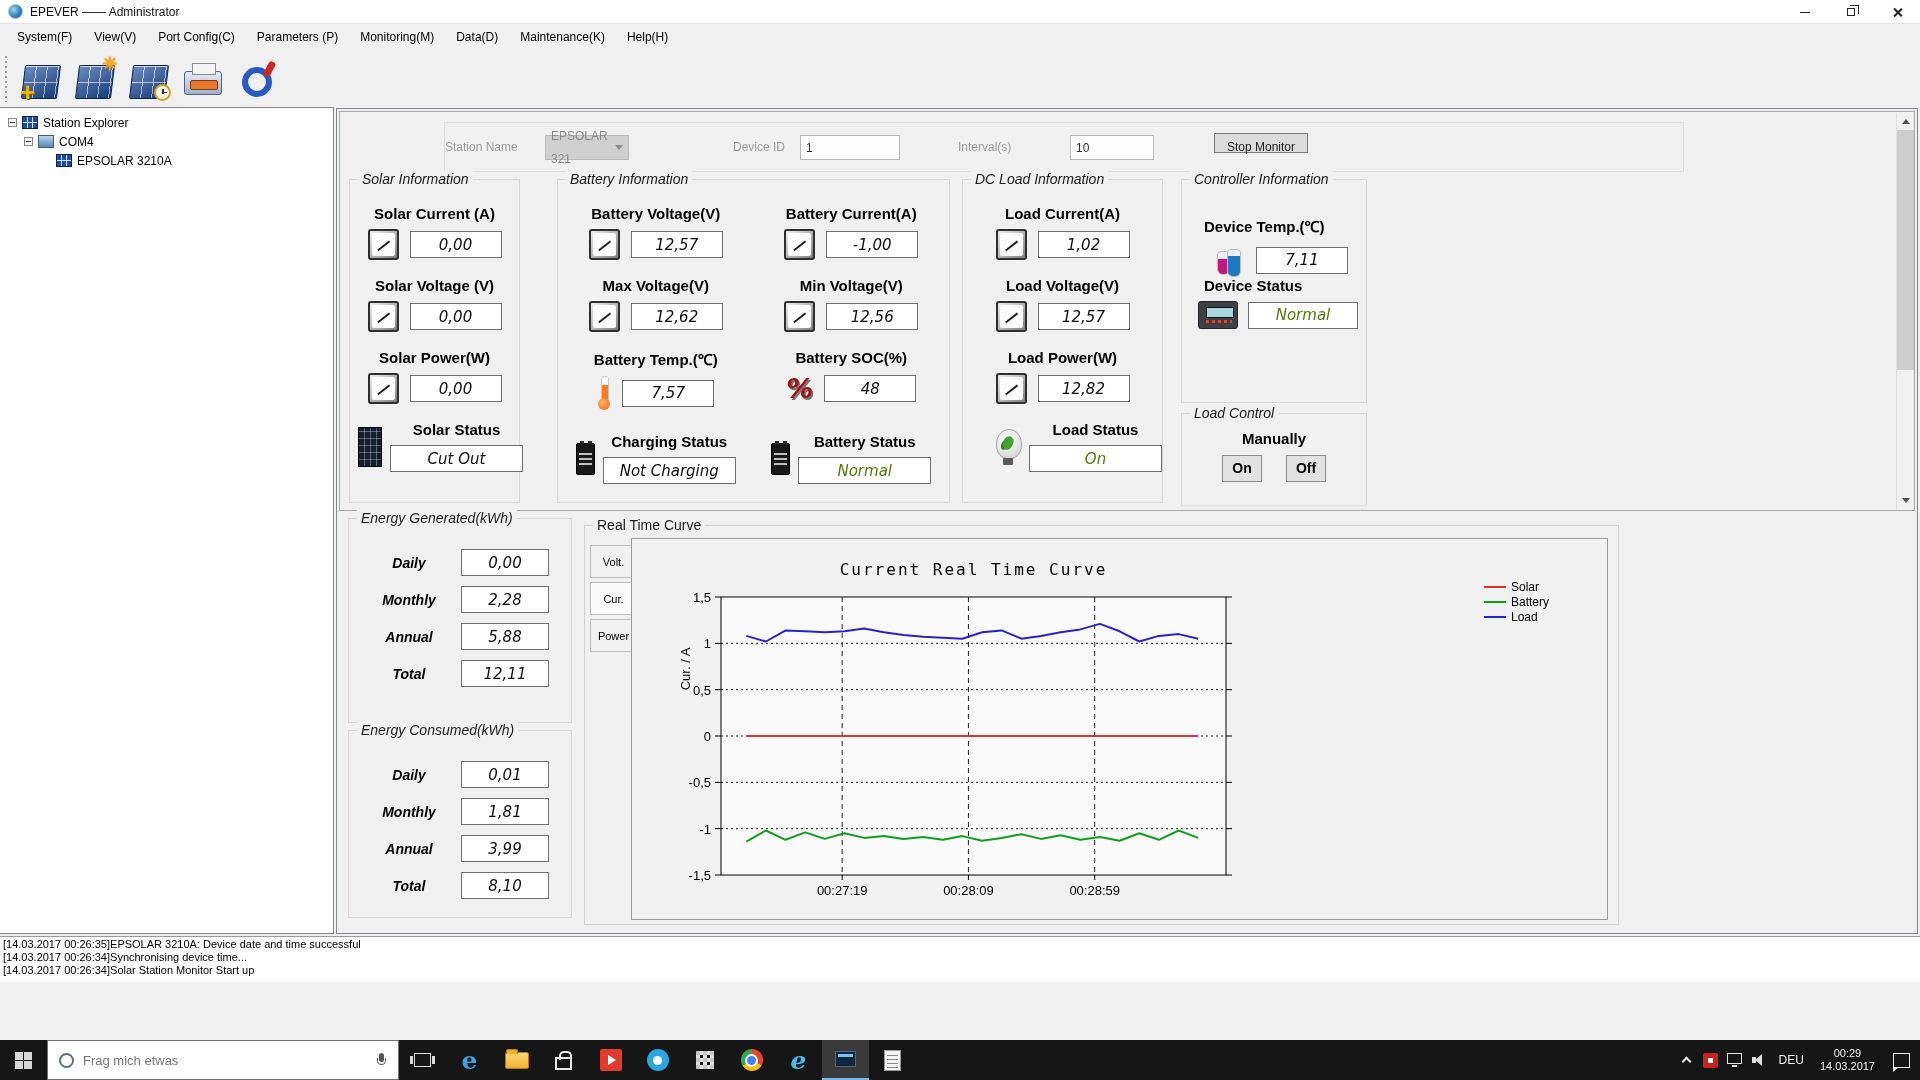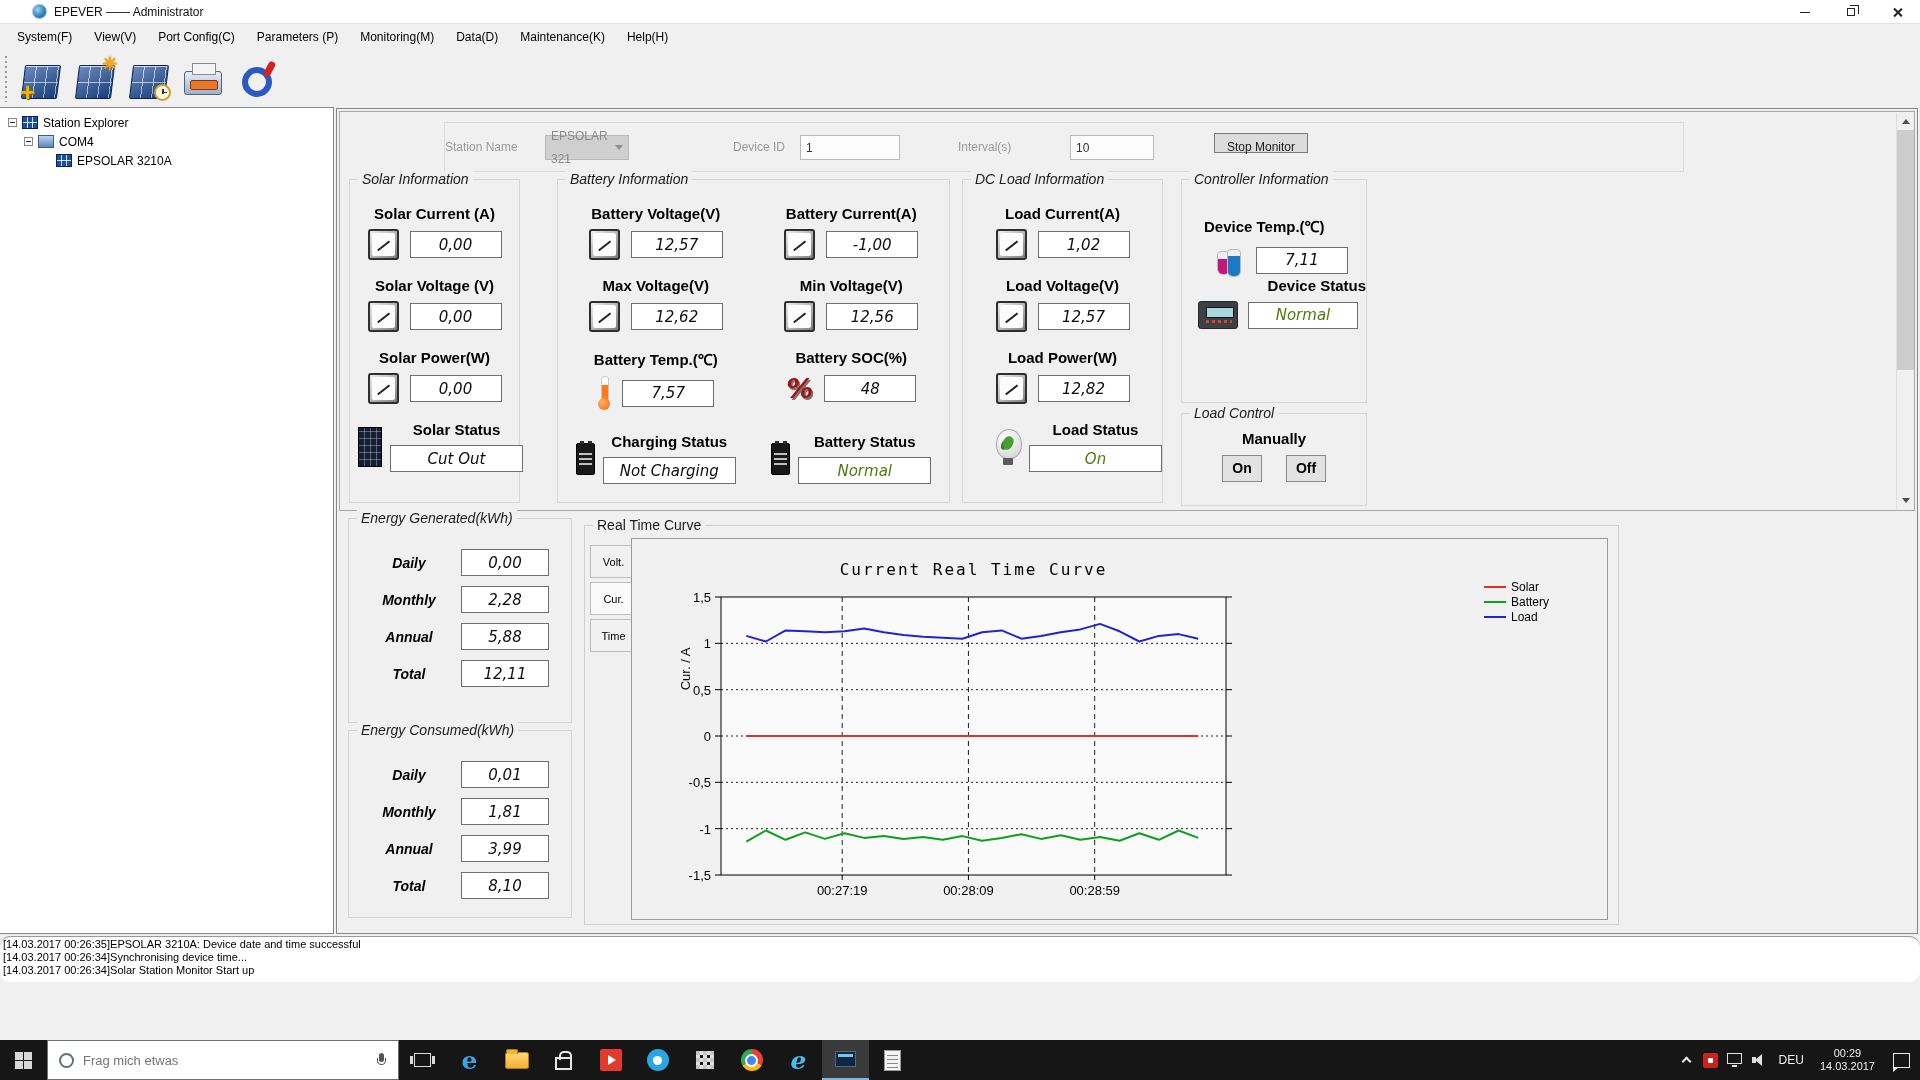--- a/index.html
+++ b/index.html
@@ -1,21 +1,21 @@
 <!DOCTYPE html>
 <html><head>
 <meta charset="utf-8">
 <style>
   *{margin:0;padding:0;box-sizing:border-box;}
   html,body{width:1920px;height:1080px;overflow:hidden;background:#f0f0f0;
     font-family:"Liberation Sans",sans-serif;color:#000;}
 
   
   #titlebar{position:absolute;left:0;top:0;width:1920px;height:24px;background:#fff;
-    display:flex;align-items:center;border-bottom:1px solid #e3e3e3;padding-left:24px;}
+    display:flex;align-items:center;border-bottom:1px solid #e3e3e3;}
   #app-logo{width:15px;height:15px;border-radius:50%;margin:0 7px 0 8px;
     background:radial-gradient(circle at 35% 35%,#9fd3ef 0%,#2f86c0 55%,#145a8c 100%);
     border:1px solid #9fbcd0;}
   #title-text{font-size:12px;color:#111;}
   #win-btns{margin-left:auto;display:flex;height:100%;}
   .wbtn{width:46px;height:24px;display:flex;align-items:center;justify-content:center;position:relative;}
   .glyph-min{width:10px;height:1px;background:#222;}
   .glyph-restore{width:8px;height:8px;border:1px solid #222;position:relative;background:#fff;}
   .glyph-restore::before{content:"";position:absolute;left:2px;top:-4px;width:8px;height:8px;border:1px solid #222;border-left:none;border-bottom:none;}
   .glyph-close{width:11px;height:11px;position:relative;}
@@ -150,21 +150,21 @@
   .ctab{position:absolute;left:5px;width:47px;height:33px;border:1px solid #bdbdbd;background:#f1f1f1;
     font-size:11px;display:flex;align-items:center;justify-content:center;}
   .ctab.active{background:#fafafa;}
   #chartpanel{position:absolute;left:46px;top:12px;width:977px;height:382px;background:#f1f1f1;border:1px solid #9a9a9a;}
   .tick{font:13px "Liberation Sans",sans-serif;fill:#000;}
   .lgtxt{font:12px "Liberation Sans",sans-serif;fill:#000;}
   .ctitle{font:16px "DejaVu Sans Mono",monospace;letter-spacing:2px;fill:#000;}
 
   
   #log{position:absolute;left:0;top:936px;width:1920px;height:46px;background:#fff;border-top:1px solid #9a9a9a;
-    font-size:11px;padding:1px 0 0 3px;border-radius:11px;}
+    font-size:11px;padding:1px 0 0 3px;}
   #log div{line-height:13px;}
 
   
   #taskbar{position:absolute;left:0;top:1040px;width:1920px;height:40px;background:#161616;display:flex;align-items:center;}
   .tbi{width:47px;height:40px;display:flex;align-items:center;justify-content:center;position:relative;flex:none;}
   .tbi.active-app{background:#3a3a3a;border-bottom:2px solid #76b9ed;}
   .winlogo{width:17px;height:17px;display:grid;grid-template-columns:8px 8px;grid-template-rows:8px 8px;gap:1px;}
   .winlogo span{background:#d8d8d8;}
   #searchbox{width:352px;height:40px;background:#fff;border:1px solid #6f6f6f;display:flex;align-items:center;flex:none;}
   #search-ring{width:15px;height:15px;border:2px solid #5d6f7d;border-radius:50%;margin:0 9px 0 11px;flex:none;}
@@ -423,21 +423,21 @@
       </div>
     </div>
 
     <div class="grp" id="grp-ctrl">
       <span class="grp-title">Controller Information</span>
       <div class="fld-label" style="text-align:left;margin-left:6px;">Device Temp.(℃)</div>
       <div class="fld-row" style="justify-content:center;gap:14px;">
         <span class="thermo2"></span>
         <span class="vbox">7,11</span>
       </div>
-      <div class="fld-label" style="text-align:right;">Device Status</div>
+      <div class="fld-label" style="text-align:left;margin-left:6px;">Device Status</div>
       <div class="fld-row" style="justify-content:flex-start;gap:10px;">
         <span class="ctrlicon"></span>
         <span class="vbox green" style="width:110px;">Normal</span>
       </div>
     </div>
 
     <div class="grp" id="grp-loadctl">
       <span class="grp-title">Load Control</span>
       <div class="man">Manually</div>
       <div class="lc-btns">
@@ -494,21 +494,21 @@
     <div class="erow">
         <span class="elabel">Total</span>
         <span class="vbox ebox">8,10</span>
       </div>
   </div>
 
   <div class="grp" id="grp-curve">
     <span class="grp-title" style="font-style:normal;">Real Time Curve</span>
     <div class="ctab" style="top:19px;">Volt.</div>
     <div class="ctab active" style="top:56px;">Cur.</div>
-    <div class="ctab" style="top:93px;">Time</div>
+    <div class="ctab" style="top:93px;">Power</div>
     <div id="chartpanel">
       <svg id="curve-svg" width="977" height="382">
           <rect x="89" y="58" width="505" height="278" fill="#fafafa" stroke="#000"></rect>
           <line x1="83" y1="58" x2="89" y2="58" stroke="#000"></line>
           <line x1="594" y1="58" x2="600" y2="58" stroke="#000"></line>
           <text x="79" y="63" text-anchor="end" class="tick">1,5</text>
           <line x1="89" y1="104.33333333333333" x2="594" y2="104.33333333333333" stroke="#222" stroke-dasharray="2 3"></line>
           <line x1="83" y1="104.33333333333333" x2="89" y2="104.33333333333333" stroke="#000"></line>
           <line x1="594" y1="104.33333333333333" x2="600" y2="104.33333333333333" stroke="#000"></line>
           <text x="79" y="109.33333333333333" text-anchor="end" class="tick">1</text>

